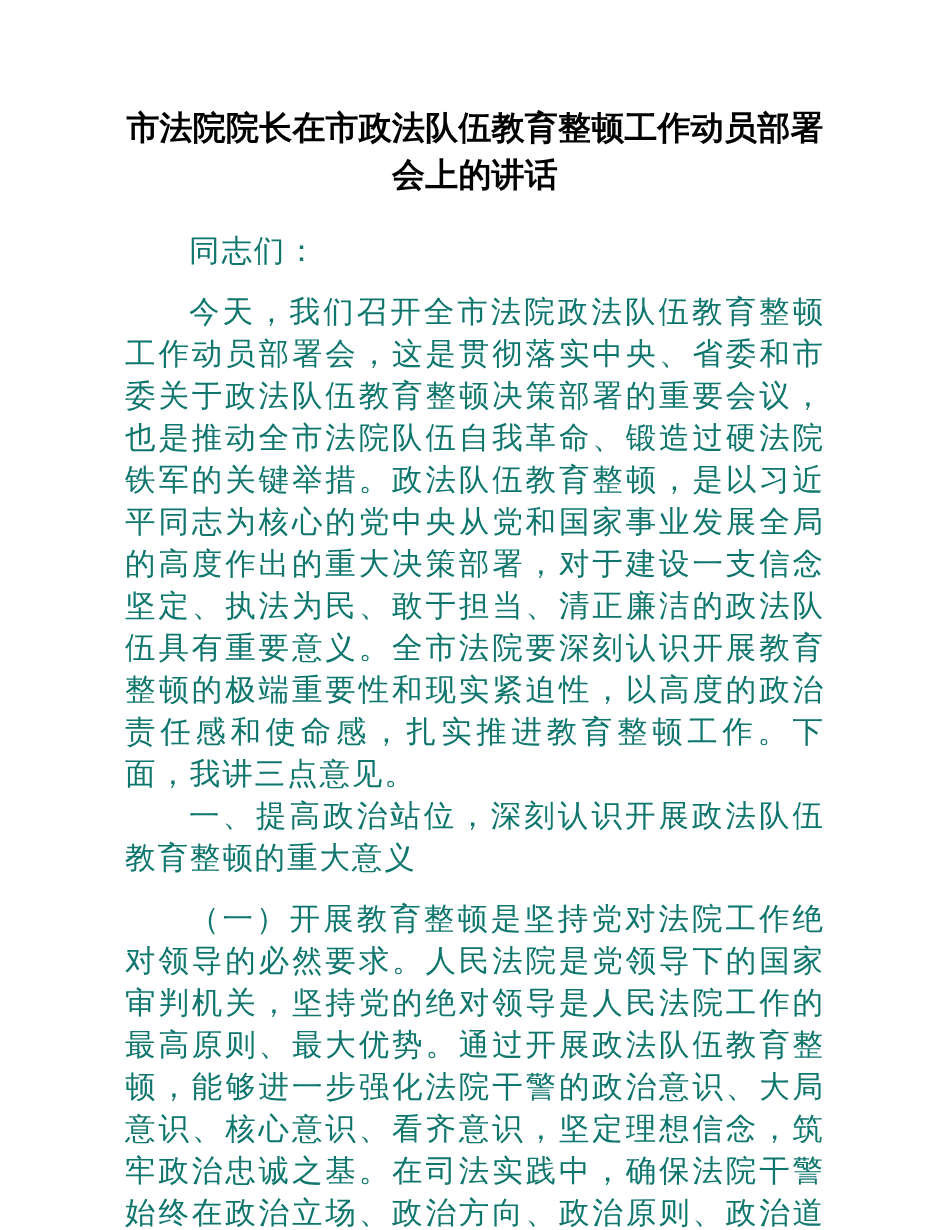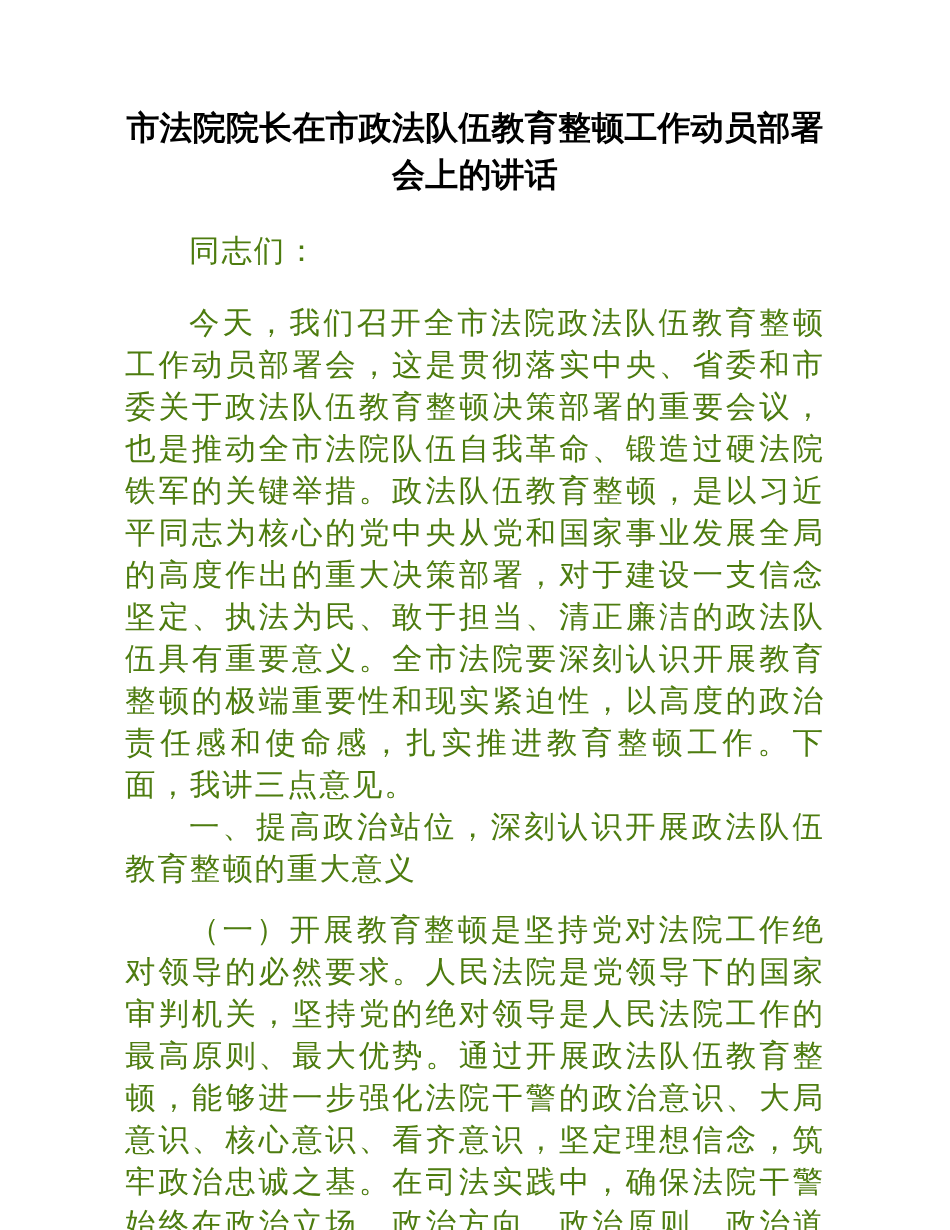--- a/index.html
+++ b/index.html
@@ -37,35 +37,35 @@
     padding-top: 104px;
     letter-spacing: 0.2px;
     word-break: break-all;
   }
 
   
   .body-block {
     font-family: "Liberation Serif", "DejaVu Serif", serif;
     font-size: 30.5px;
     line-height: 42px;
-    color: #4d7c0f;
+    color: #0f766e;
     text-align: justify;
     text-justify: inter-character;
     word-break: break-all;
     margin: 0;
     letter-spacing: 1.9px;
   }
 
   .salutation {
     margin-top: 32px;
     text-indent: 64px;
   }
 
   .para {
-    margin-top: 30px;
+    margin-top: 19px;
     text-indent: 64px;
   }
 
   .section-heading {
     text-indent: 64px;
   }
 
   .subsection {
     margin-top: 19px;
     text-indent: 64px;

